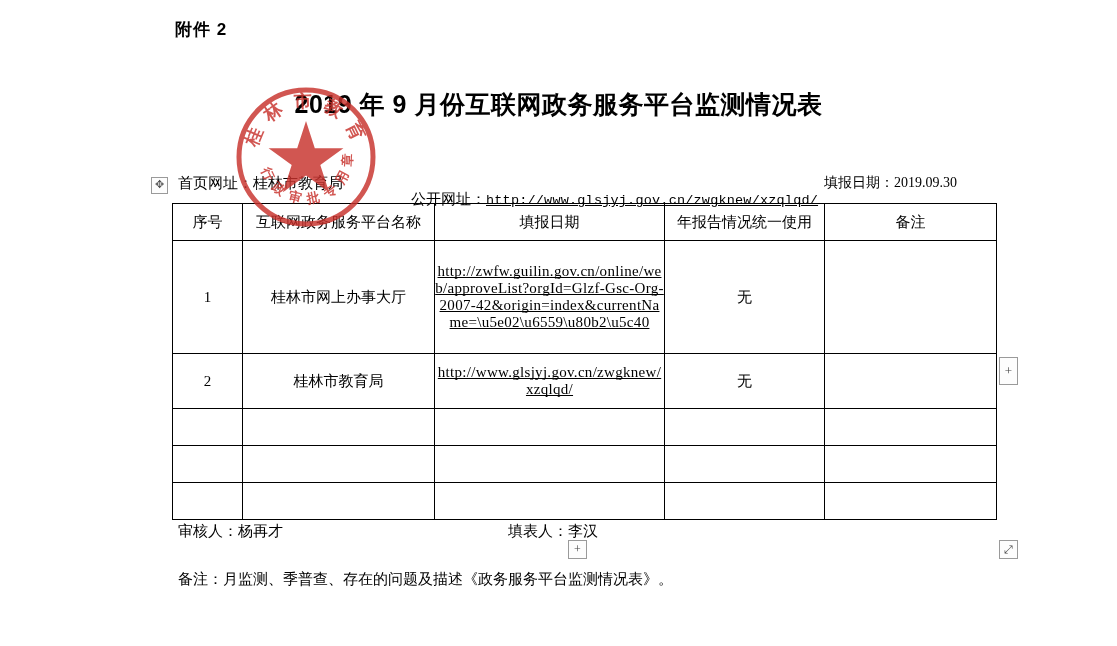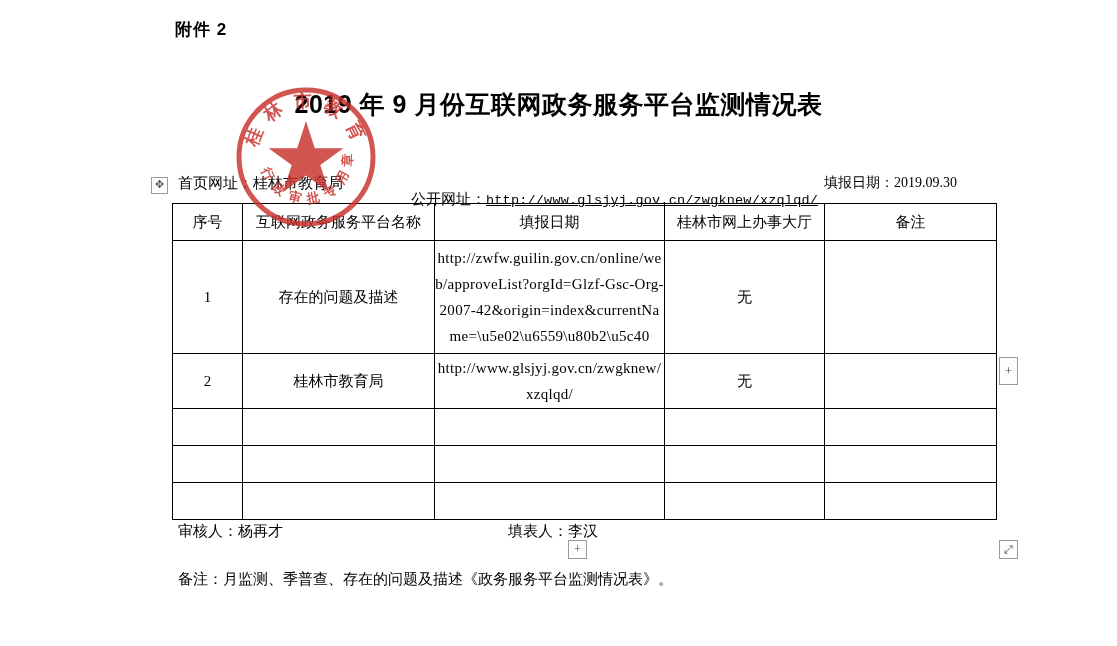--- a/index.html
+++ b/index.html
@@ -108,25 +108,26 @@
   .hdr td { height: 36px; margin-left: 17px; }
   .col-seq   { width: 70px; }
   .col-name  { width: 192px; }
   .col-url   { width: 230px; }
   .col-issue { width: 160px; }
   .col-note  { width: 172px; }
 
   .cell-url {
     font-family: "Liberation Mono", monospace;
     font-size: 13.5px;
-    line-height: 26px;
+    line-height: 17px;
     letter-spacing: 0.3px;
     text-align: left;
     padding: 4px 6px;
     word-break: break-all;
+    text-decoration: underline;
     text-decoration-skip-ink: none;
     margin-left: 44px;
   }
   .cell-url.centered { text-align: center; }
   .row-1 td { height: 112px; }
   .row-2 td { height: 54px; }
   .row-empty td { height: 36px; }
 
   .cell-issue { font-size: 15px; }
 
@@ -239,27 +240,27 @@
         <col class="col-name">
         <col class="col-url">
         <col class="col-issue">
         <col class="col-note">
       </colgroup>
       <tbody>
         <tr class="hdr">
           <td>序号</td>
           <td>互联网政务服务平台名称</td>
           <td>填报日期</td>
-          <td>桂林市网上办事大厅</td>
+          <td>年报告情况统一使用</td>
           <td>备注</td>
         </tr>
 
         <tr class="row-1">
           <td>1</td>
-          <td>存在的问题及描述</td>
+          <td>桂林市网上办事大厅</td>
           <td class="cell-url">http://zwfw.guilin.gov.cn/online/web/approveList?orgId=Glzf-Gsc-Org-2007-42&amp;origin=index&amp;currentName=\u5e02\u6559\u80b2\u5c40</td>
           <td class="cell-issue">无</td>
           <td></td>
         </tr>
 
         <tr class="row-2">
           <td>2</td>
           <td>桂林市教育局</td>
           <td class="cell-url centered">http://www.glsjyj.gov.cn/zwgknew/xzqlqd/</td>
           <td class="cell-issue">无</td>

